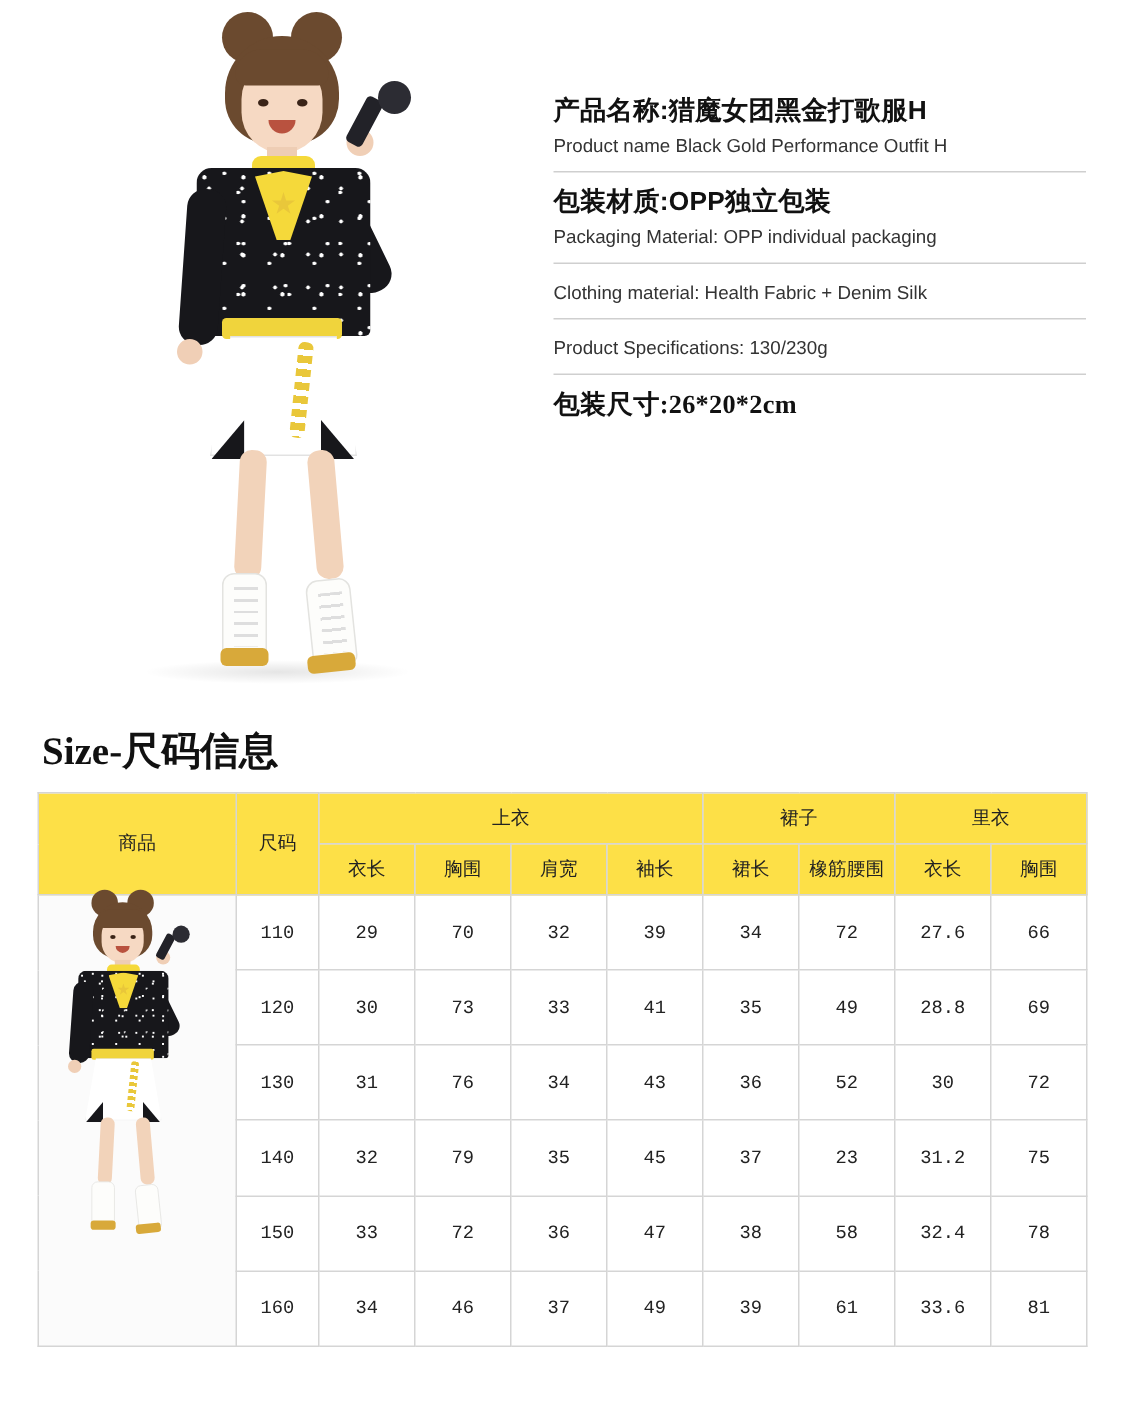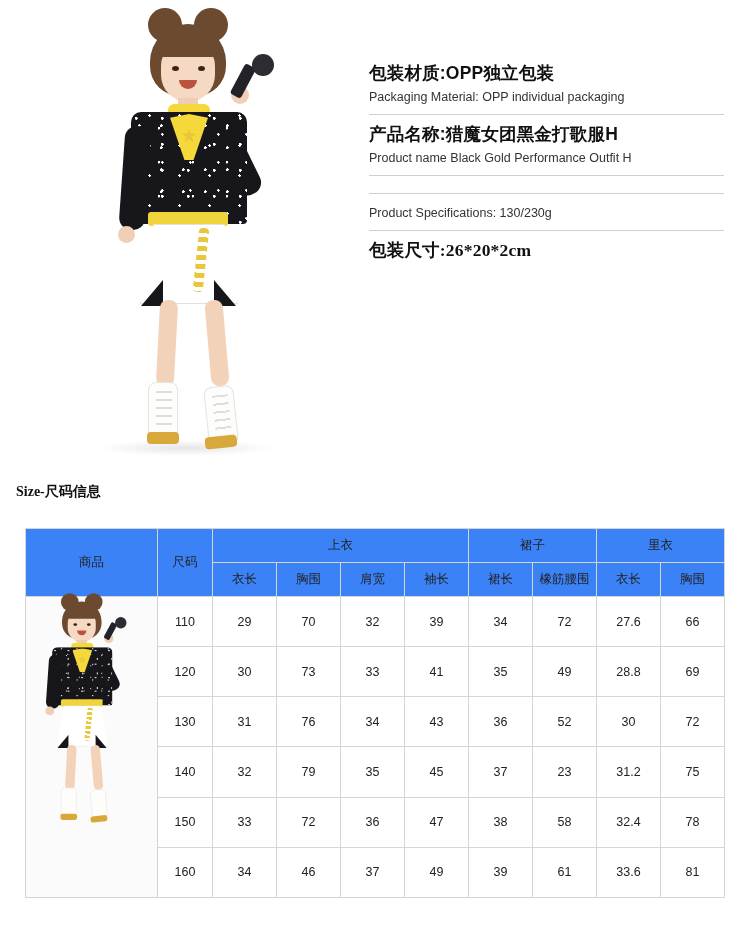--- a/index.html
+++ b/index.html
@@ -130,40 +130,40 @@
 
   
   .specs { width: 395px; padding: 54px 26px 0 14px; }
   .spec-row { padding: 8px 0 9px 0; border-bottom: 1px solid #cfcfcf; }
   .spec-row:last-child { border-bottom: none; font-family: Liberation Serif, serif; }
   .spec-cn { font-size: 17.5px; font-weight: 700; color: #111; letter-spacing: .2px; line-height: 1.35; }
   .spec-en { font-size: 12.5px; color: #333; margin-top: 3px; line-height: 1.3; }
 
   
   .size-title {
-    position: absolute; left: 16px; top: 483px;
+    position: absolute; left: 28px; top: 483px;
     font-family: "Liberation Serif", serif;
-    font-size: 14px; font-weight: 700; color: #111;
+    font-size: 26px; font-weight: 700; color: #111;
   }
 
   table.size {
     position: absolute; left: 25px; top: 528px;
     width: 700px; border-collapse: collapse; table-layout: fixed;
     background: #fff;
   }
   table.size th, table.size td {
     border: 1px solid #d5d5d5; text-align: center; vertical-align: middle;
     font-size: 12.5px; color: #222; font-weight: 400;
   }
-  table.size thead th { background: #3b82f6; font-weight: 400; height: 34px; }
+  table.size thead th { background: #fde047; font-weight: 400; height: 34px; }
   .th-group { font-size: 13px; }
   .col-prod { width: 132px; }
   .col-size { width: 55px; }
   .col-d { width: 64px; }
-  tbody td { height: 50px; }
+  tbody td { height: 50px; font-family: Liberation Mono, monospace; }
   .prod-cell { background: #fbfbfb; padding: 0; }
 
   
   .mini { position: relative; width: 132px; height: 300px; margin: 0 auto; }
   .mini .sc { transform: scale(0.52); transform-origin: top left; position: absolute; left: -42px; top: -8px; }
 </style>
 </head>
 <body>
 
 <div class="page">
@@ -205,28 +205,29 @@
         <div class="m-boot m-boot-r">
             <div class="m-lace"></div>
           </div>
         <div class="m-sole m-sole-l"></div>
         <div class="m-sole m-sole-r"></div>
       </div>
     </div>
 
     <div class="specs">
       <div class="spec-row">
+        <div class="spec-cn">产品名称:猎魔女团黑金打歌服H</div>
+        <div class="spec-en">Product name Black Gold Performance Outfit H</div>
+      </div>
+      <div class="spec-row">
         <div class="spec-cn">包装材质:OPP独立包装</div>
         <div class="spec-en">Packaging Material: OPP individual packaging</div>
       </div>
       <div class="spec-row">
-        <div class="spec-cn">产品名称:猎魔女团黑金打歌服H</div>
-        <div class="spec-en">Product name Black Gold Performance Outfit H</div>
-      </div>
-      <div class="spec-row">
+        <div class="spec-en">Clothing material: Health Fabric + Denim Silk</div>
       </div>
       <div class="spec-row">
         <div class="spec-en">Product Specifications: 130/230g</div>
       </div>
       <div class="spec-row">
         <div class="spec-cn">包装尺寸:26*20*2cm</div>
       </div>
     </div>
   </div>
 

